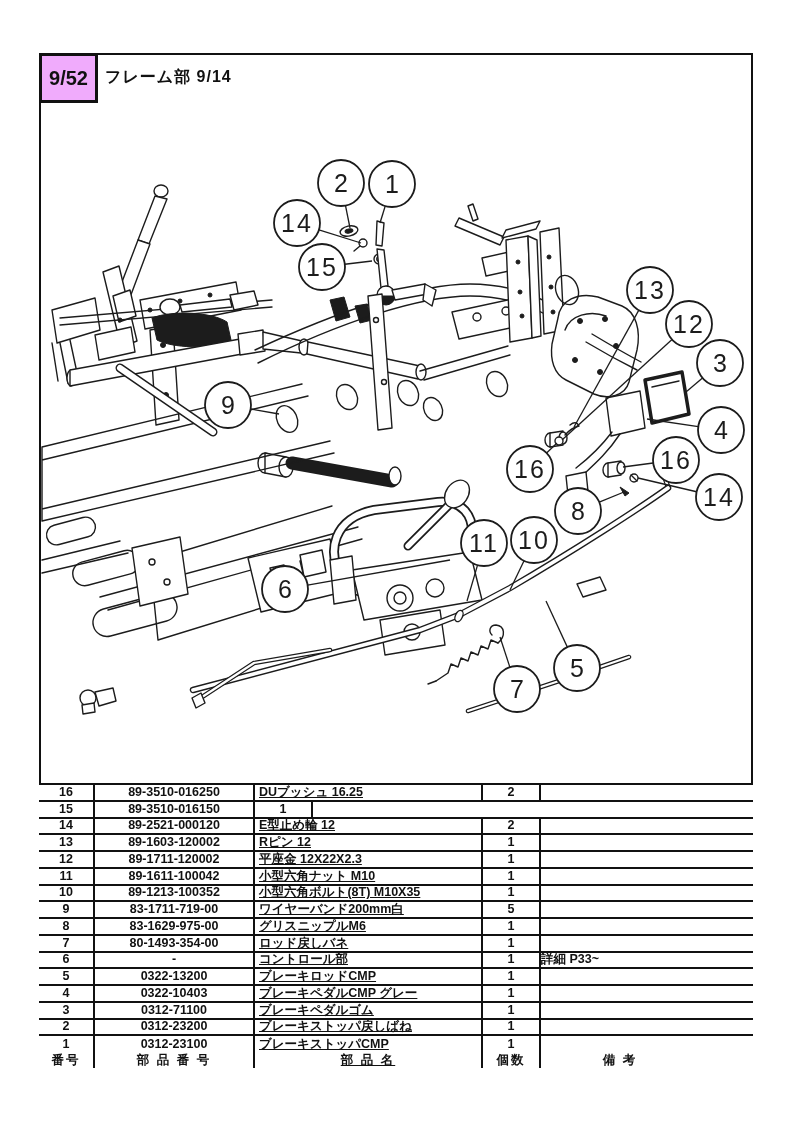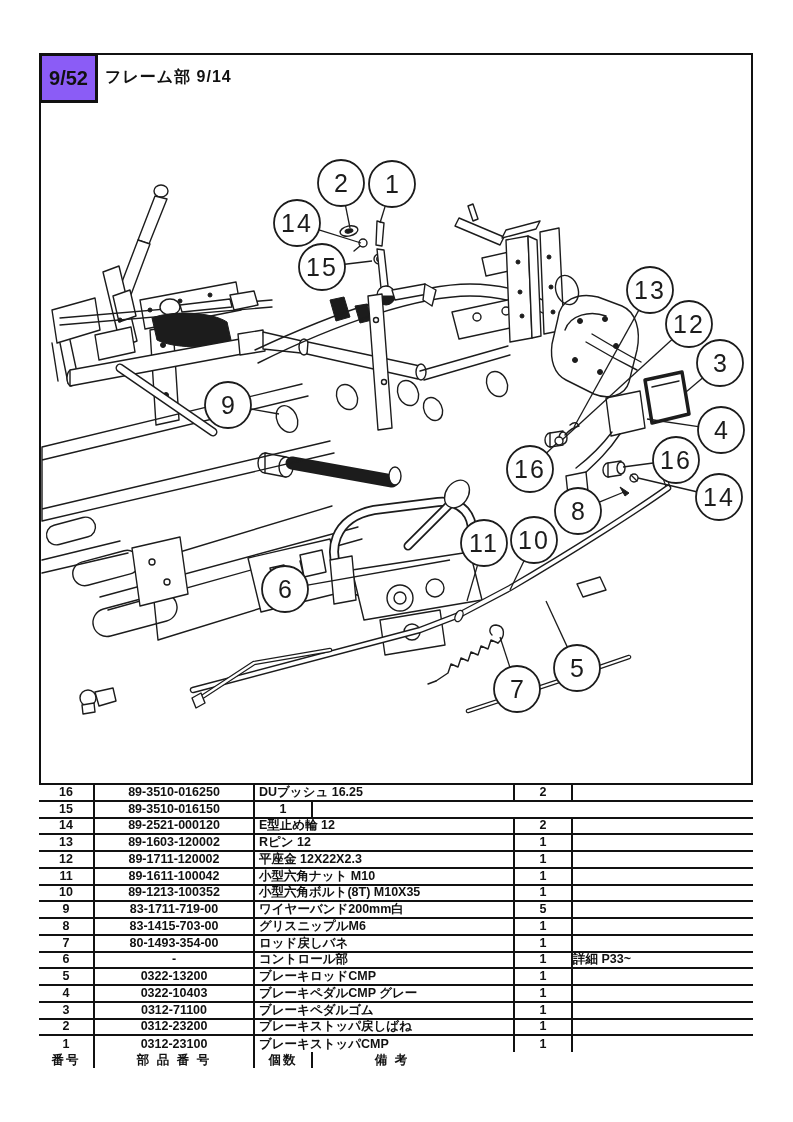--- a/index.html
+++ b/index.html
@@ -1,39 +1,39 @@
 <!DOCTYPE html>
 <html><head>
 <meta charset="utf-8">
 <style>
   html,body{margin:0;padding:0;background:#fff;}
   .page{position:relative;width:793px;height:1122px;background:#fff;overflow:hidden;
         font-family:"Liberation Sans",sans-serif;color:#111;}
   .page-border{position:absolute;left:39px;top:53px;width:714px;height:1015px;
         border:2.5px solid #111;box-sizing:border-box;}
   .sheet-box{position:absolute;left:39px;top:53px;width:59px;height:50px;
-        border:3px solid #111;box-sizing:border-box;background:#8b5cf6;
+        border:3px solid #111;box-sizing:border-box;background:#f0abfc;
         display:flex;align-items:center;justify-content:center;
         font-size:20px;font-weight:bold;}
   .page-title{position:absolute;left:105px;top:67px;font-size:16px;font-weight:bold;
         letter-spacing:1px;white-space:nowrap;}
   .diagram-svg{position:absolute;left:0;top:0;width:793px;height:1122px;}
 
   
   .parts-table{position:absolute;left:39px;top:783px;width:714px;height:285px;
         border-top:2px solid #111;box-sizing:border-box;background:#fff;
         display:flex;flex-direction:column;overflow:hidden;}
   .prow{display:flex;flex-direction:row;height:16.76px;border-bottom:2px solid #111;
         box-sizing:border-box;flex:0 0 auto;}
   .prow:last-child{border-bottom:none;flex:1 1 auto;}
   .pcell{border-right:2px solid #111;box-sizing:border-box;display:flex;align-items:center;
         font-size:12.5px;font-weight:bold;line-height:13px;overflow:hidden;white-space:nowrap;}
   .c-no{width:56px;justify-content:center;}
   .c-pn{width:160px;justify-content:center;}
-  .c-nm{width:260px;justify-content:flex-start;padding-left:4px;}
+  .c-nm{width:228px;justify-content:flex-start;padding-left:4px;text-decoration:underline;}
   .c-qt{width:58px;justify-content:center;}
   .c-rm{width:158px;border-right:none;justify-content:flex-start;}
   .prow.hdr .pcell{justify-content:center;padding-left:0;letter-spacing:2px;}
 
   
   .ln{stroke:#1c1c1c;stroke-width:1.4;fill:none;stroke-linecap:round;stroke-linejoin:round;}
   .lnf{stroke:#1c1c1c;stroke-width:1.4;fill:#fff;stroke-linejoin:round;}
   .dk{fill:#1c1c1c;stroke:#1c1c1c;}
   .tube-o{stroke:#1c1c1c;fill:none;stroke-linecap:round;stroke-linejoin:round;}
   .tube-i{stroke:#fff;fill:none;stroke-linecap:round;stroke-linejoin:round;}
@@ -389,21 +389,21 @@
           <div class="pcell c-qt">1</div>
           <div class="pcell c-rm"></div>
         </div><div class="prow">
           <div class="pcell c-no">9</div>
           <div class="pcell c-pn">83-1711-719-00</div>
           <div class="pcell c-nm">ワイヤーバンド200mm白</div>
           <div class="pcell c-qt">5</div>
           <div class="pcell c-rm"></div>
         </div><div class="prow">
           <div class="pcell c-no">8</div>
-          <div class="pcell c-pn">83-1415-703-00</div>
+          <div class="pcell c-pn">83-1629-975-00</div>
           <div class="pcell c-nm">グリスニップルM6</div>
           <div class="pcell c-qt">1</div>
           <div class="pcell c-rm"></div>
         </div><div class="prow">
           <div class="pcell c-no">7</div>
           <div class="pcell c-pn">80-1493-354-00</div>
           <div class="pcell c-nm">ロッド戻しバネ</div>
           <div class="pcell c-qt">1</div>
           <div class="pcell c-rm"></div>
         </div><div class="prow">
@@ -439,17 +439,18 @@
         </div><div class="prow">
           <div class="pcell c-no">1</div>
           <div class="pcell c-pn">0312-23100</div>
           <div class="pcell c-nm">ブレーキストッパCMP</div>
           <div class="pcell c-qt">1</div>
           <div class="pcell c-rm"></div>
         </div></div>
     <div class="prow hdr">
       <div class="pcell c-no">番号</div>
       <div class="pcell c-pn">部 品 番 号</div>
+      <div class="pcell c-nm">部  品  名</div>
       <div class="pcell c-qt">個数</div>
       <div class="pcell c-rm">備  考</div>
     </div>
   </div>
 </div>
 
 </body></html>

